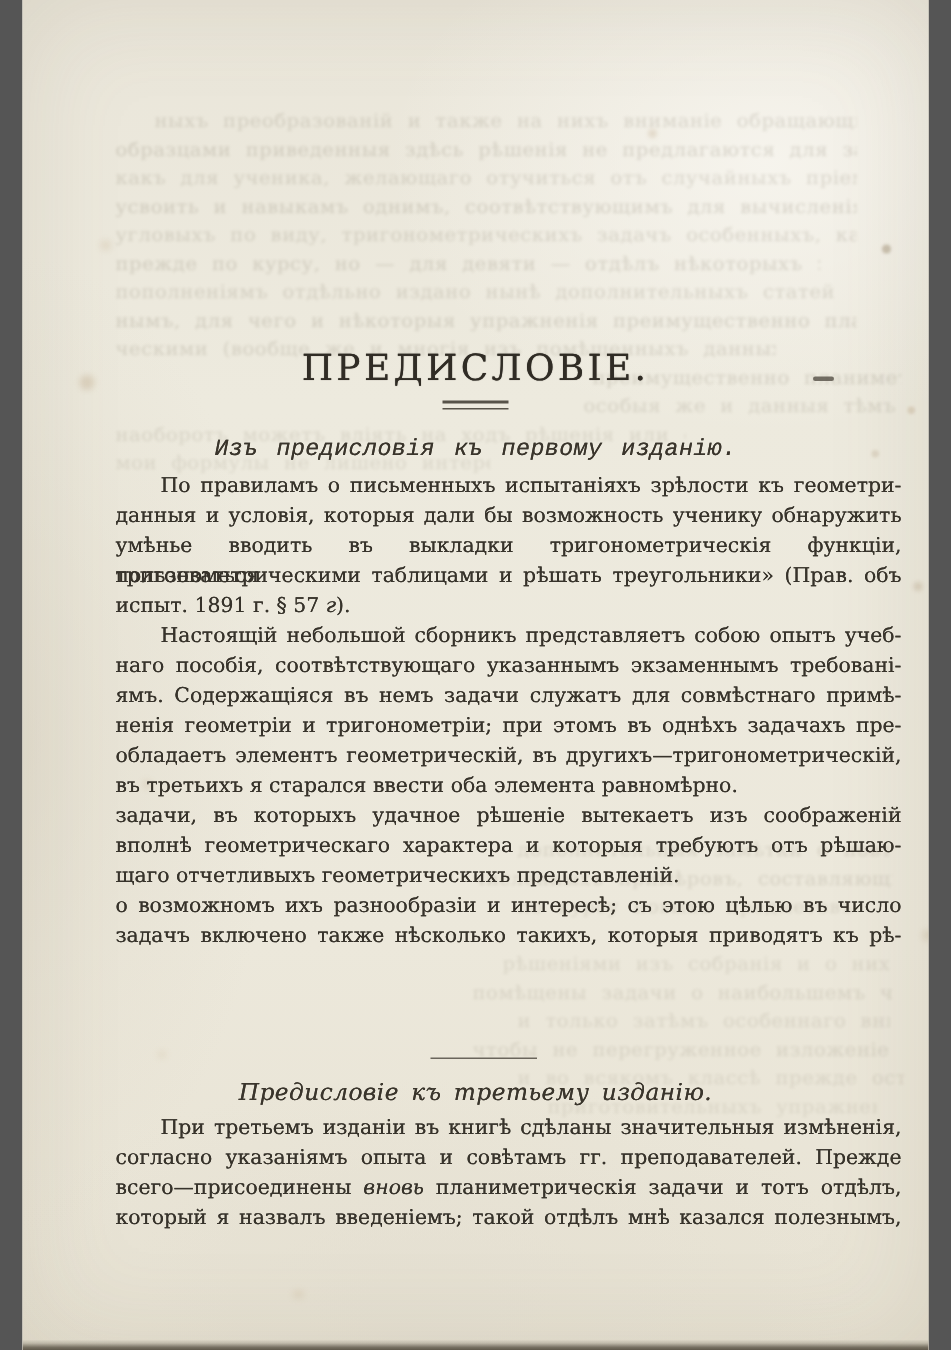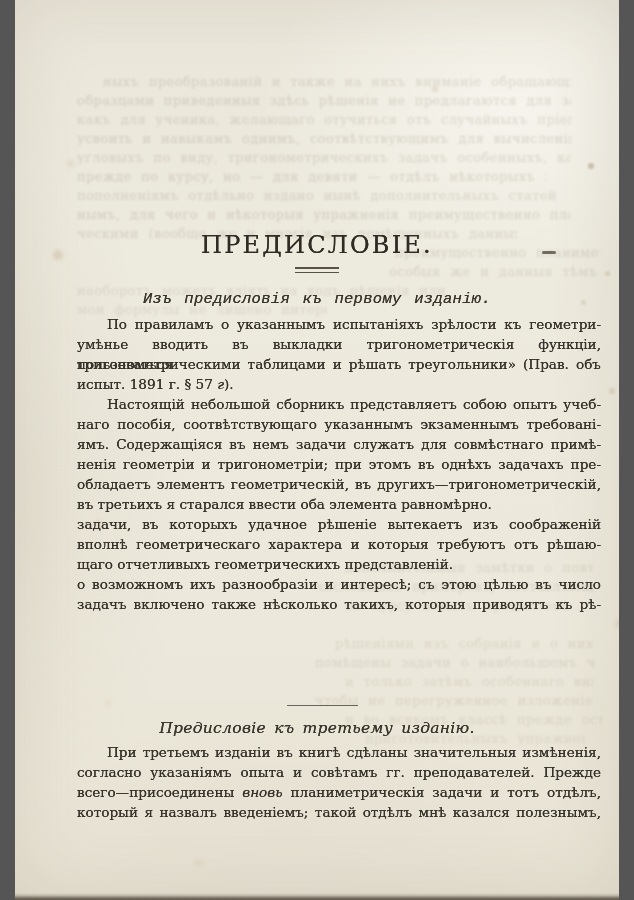--- a/index.html
+++ b/index.html
@@ -121,21 +121,22 @@
       <div class="stain" style="left: 90px; top: 700px; width: 6px; height: 6px; background: rgb(192, 168, 127); opacity: 0.15; filter: blur(2px);"></div>
     </div>
 
   <div class="content">
     <h1 class="doc-title">ПРЕДИСЛОВІЕ.</h1>
     <div class="title-rule"></div>
 
     <h2 class="sec-heading" id="heading-1">Изъ предисловія къ первому изданію.</h2>
     <div class="bodyblock" id="body-1">
         <div>
-          <div class="tline first">По правиламъ о указаннымъ испытаніяхъ зрѣлости къ геометри-</div>
+          <div class="tline first">По правиламъ о письменныхъ испытаніяхъ зрѣлости къ геометри-</div>
+          <div class="tline">данныя и условія, которыя дали бы возможность ученику обнаружить</div>
           <div class="tline">умѣнье вводить въ выкладки тригонометрическія функціи, пользоваться</div>
           <div class="tline">тригонометрическими таблицами и рѣшать треугольники» (Прав. объ</div>
           <div class="tline noexp">испыт. 1891 г. § 57 <i>г</i>).</div>
         </div>
         <div>
           <div class="tline first">Настоящій небольшой сборникъ представляетъ собою опытъ учеб-</div>
           <div class="tline">наго пособія, соотвѣтствующаго указаннымъ экзаменнымъ требовані-</div>
           <div class="tline">ямъ. Содержащіяся въ немъ задачи служатъ для совмѣстнаго примѣ-</div>
           <div class="tline">ненія геометріи и тригонометріи; при этомъ въ однѣхъ задачахъ пре-</div>
           <div class="tline">обладаетъ элементъ геометрическій, въ другихъ—тригонометрическій,</div>

